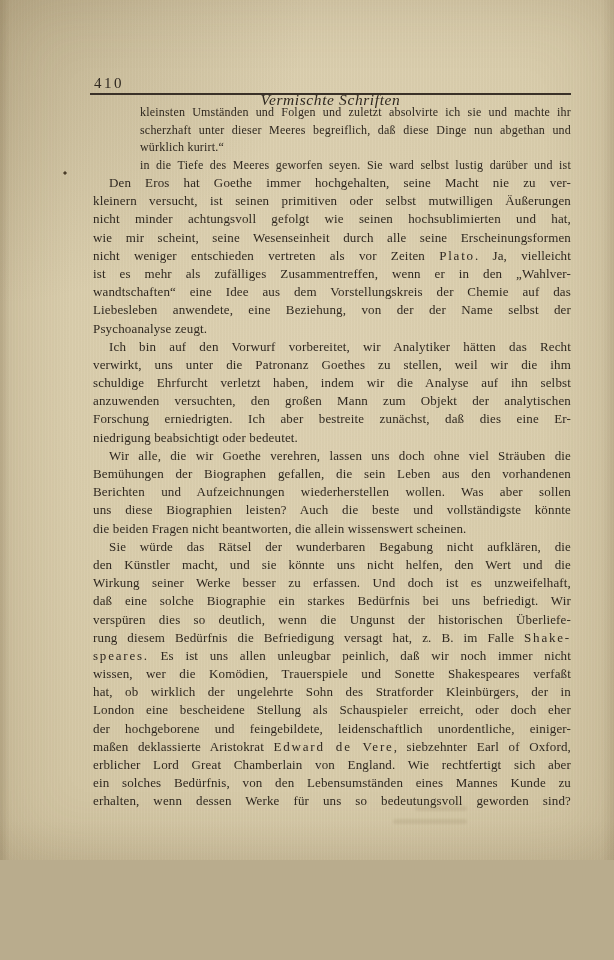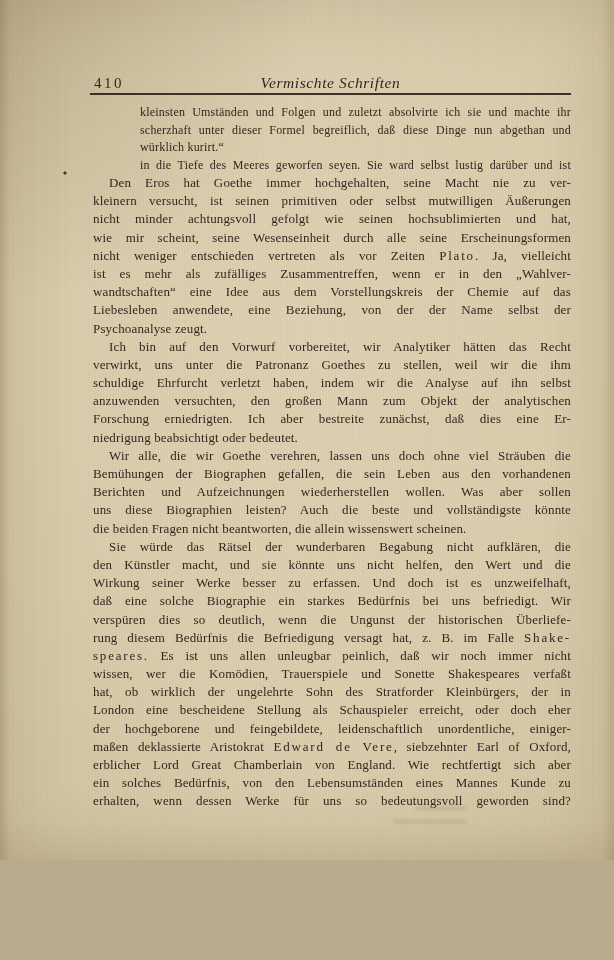--- a/index.html
+++ b/index.html
@@ -19,21 +19,21 @@
       repeating-linear-gradient(90deg, rgba(255,255,255,0.025) 0 1px, rgba(60,45,20,0.018) 1px 3px),
       radial-gradient(ellipse at 52% 38%, #ddd1b2 0%, #d9cdac 55%, #cfc29f 100%);
     box-shadow: inset 0 0 70px rgba(92,74,44,0.18);
   }
   .header { position: absolute; top: 74px; left: 90px; width: 481px; height: 18px; }
   .page-number {
     position: absolute; left: 4px; top: 0;
     font-size: 15px; letter-spacing: 2.5px; line-height: 18px;
   }
   .running-title {
-    position: absolute; left: 0; right: 0; top: 0; text-align: center;
+    position: absolute; left: 0; right: 0; top: 17px; text-align: center;
     font-style: italic; font-size: 15.5px; letter-spacing: 0.6px; line-height: 18px;
   }
   .header-rule {
     position: absolute; top: 93px; left: 90px; width: 481px; height: 1.6px;
     background: #3a3128;
   }
   .quote-block {
     position: absolute; top: 104px; left: 112px; width: 459px;
     font-size: 12px;
   }
@@ -76,21 +76,21 @@
   <div class="header">
     <span class="page-number">410</span>
     <span class="running-title">Vermischte Schriften</span>
   </div>
   <div class="header-rule"></div>
 
   <div class="ink-speck"></div>
 
   <div class="quote-block">
       <div class="qline">kleinsten Umständen und Folgen und zuletzt absolvirte ich sie und machte ihr</div>
-      <div class="qline">scherzhaft unter dieser Formel begreiflich, daß diese Dinge nun abgethan und</div>
+      <div class="qline">scherzhaft unter dieser Meeres begreiflich, daß diese Dinge nun abgethan und</div>
       <div class="qline last">würklich kurirt.“</div>
       <div class="qline">in die Tiefe des Meeres geworfen seyen. Sie ward selbst lustig darüber und ist</div>
     </div>
 
   <div class="body-block">
       <div>
         <div class="line first">Den Eros hat Goethe immer hochgehalten, seine Macht nie zu ver-</div>
         <div class="line">kleinern versucht, ist seinen primitiven oder selbst mutwilligen Äußerungen</div>
         <div class="line">nicht minder achtungsvoll gefolgt wie seinen hochsublimierten und hat,</div>
         <div class="line">wie mir scheint, seine Wesenseinheit durch alle seine Erscheinungsformen</div>

